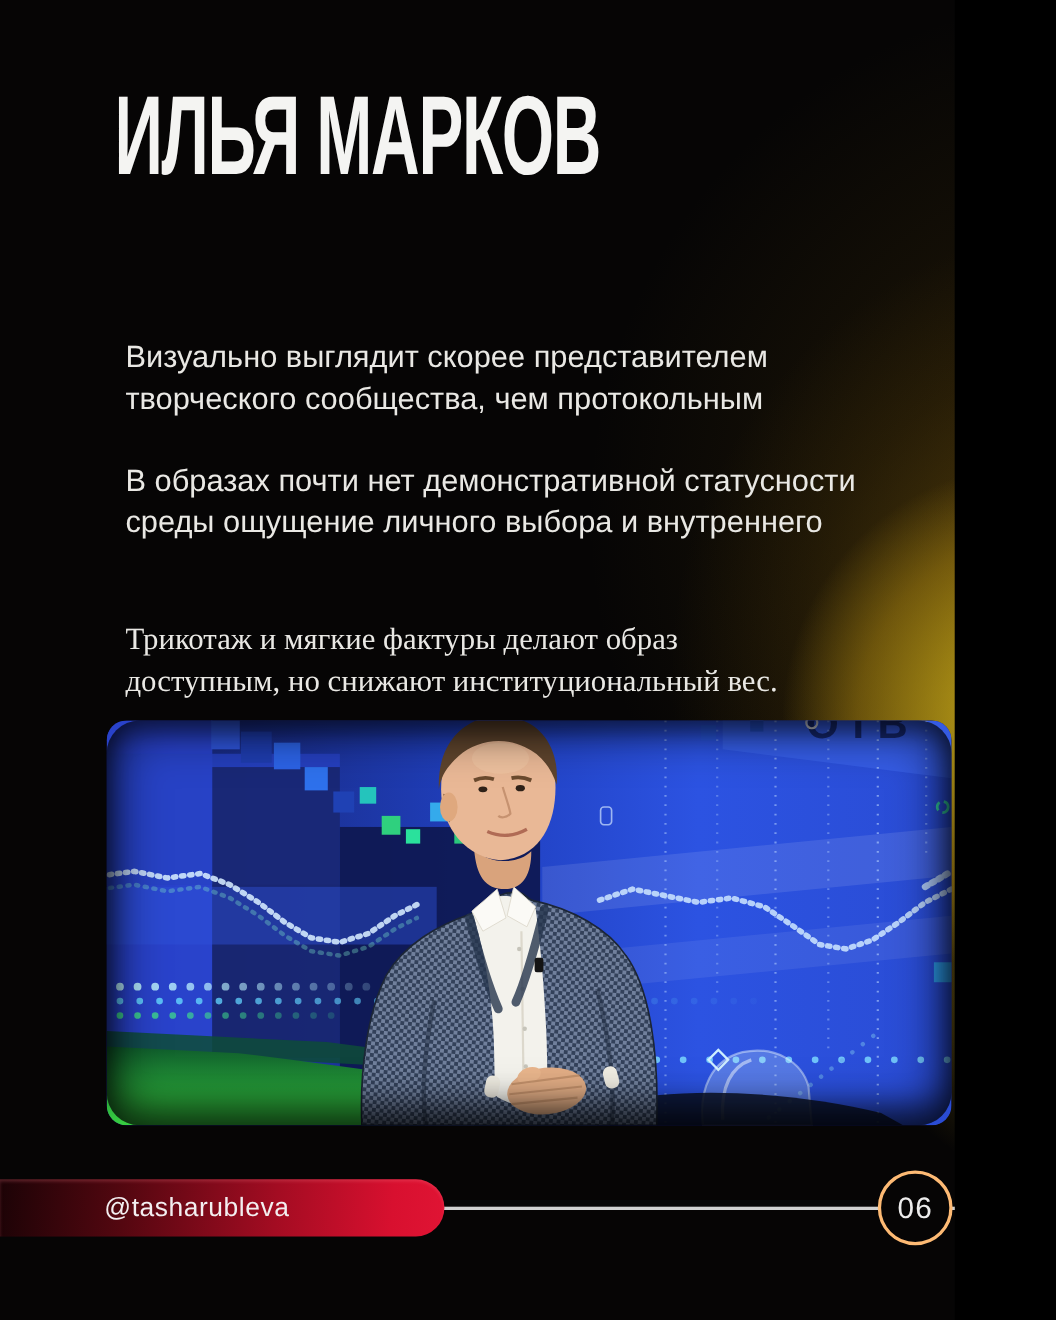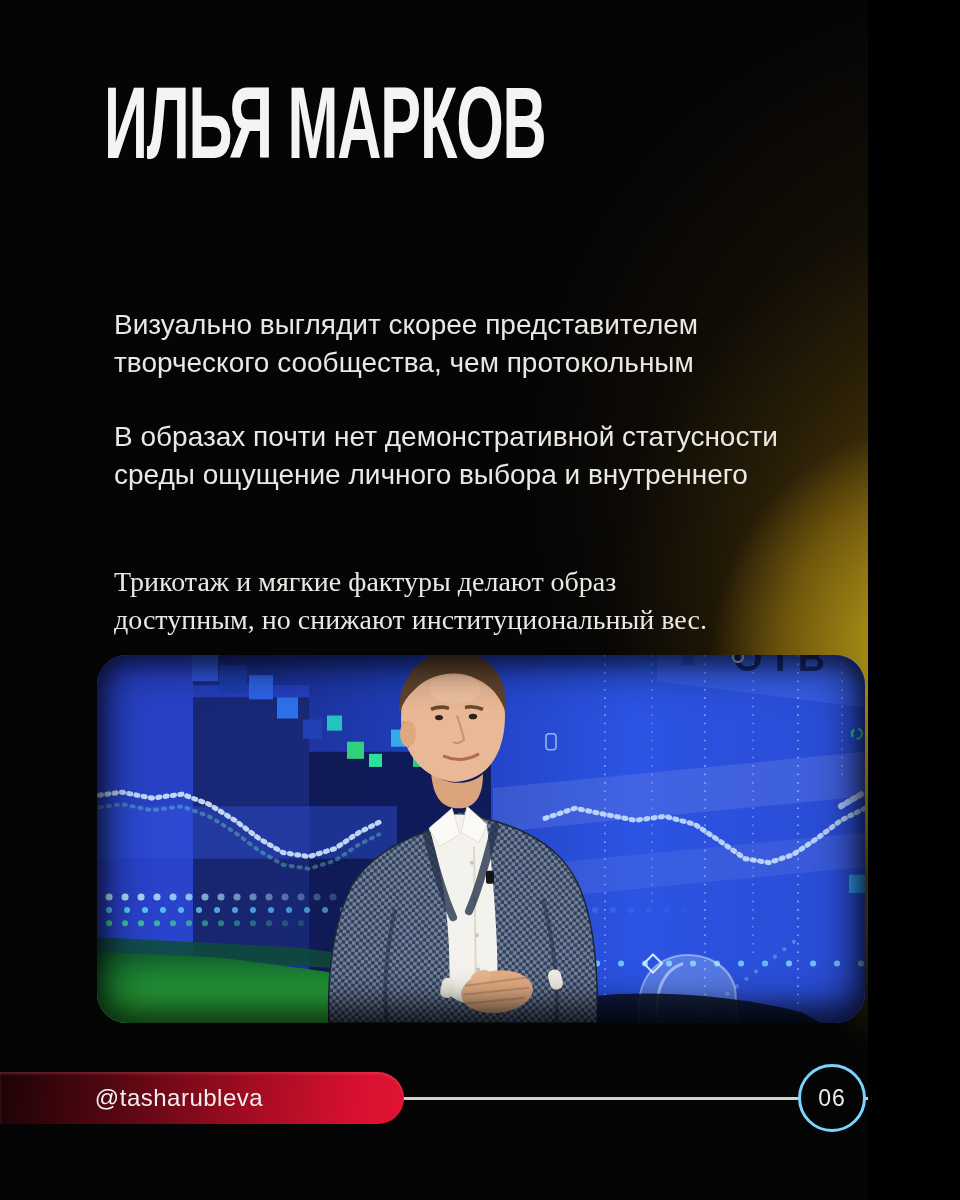--- a/index.html
+++ b/index.html
@@ -13,37 +13,37 @@
       radial-gradient(circle 680px at 1010px 470px, rgba(112,82,12,.30), rgba(0,0,0,0) 70%);}
   .title{position:absolute;left:104px;top:72px;margin:0;line-height:1;white-space:nowrap;}
   .title span{display:inline-block;transform:scaleX(.60);transform-origin:left top;
       font-size:102px;font-weight:800;letter-spacing:-2px;color:#f4f4f2;}
   .subtitle{position:absolute;left:114px;top:190px;font-size:26px;font-weight:700;
       color:#f0efec;letter-spacing:.2px;}
   .para{position:absolute;left:114px;width:760px;font-size:28px;line-height:38px;
       color:#e9e8e4;font-weight:400;}
   .p1{top:262px;margin-top:44px;} .p2{top:418px;} .p3{top:563px;font-family:Liberation Serif, serif;}
   .photo{position:absolute;left:97px;top:655px;width:768px;height:368px;margin:0;
-      border-radius:30px;overflow:hidden;background:#17226a;}
+      border-radius:18px;overflow:hidden;background:#17226a;}
   .photo svg{display:block;width:100%;height:100%;}
   .photo .vignette{position:absolute;inset:0;border-radius:30px;pointer-events:none;
       box-shadow:inset 0 0 42px 12px rgba(0,0,0,.55), inset 0 -16px 26px rgba(0,0,0,.5),
                  inset 0 10px 18px rgba(0,0,0,.35);}
   .footer-line{position:absolute;left:398px;top:1097px;width:562px;height:3px;
       background:#e2e2e2;opacity:.92;}
   .badge{position:absolute;left:0;top:1072px;width:404px;height:52px;
       border-radius:0 26px 26px 0;display:flex;align-items:center;justify-content:center;
       padding-right:46px;box-sizing:border-box;
       background:linear-gradient(95deg,#1c0306 0%,#540710 28%,#a30c22 62%,#d8102f 88%,#e01434 100%);
       box-shadow:inset 0 2px 3px rgba(255,120,140,.25);}
   .badge span{font-size:24px;color:#f3eef0;letter-spacing:.5px;}
   .page-circle{position:absolute;left:798px;top:1064px;width:68px;height:68px;
-      box-sizing:border-box;border:3px solid #7dd3fc;border-radius:50%;background:#060505;
+      box-sizing:border-box;border:3px solid #fdba74;border-radius:50%;background:#060505;
       display:flex;align-items:center;justify-content:center;
-      font-size:23px;color:#ececec;letter-spacing:1px;}
+      font-size:27px;color:#ececec;letter-spacing:1px;}
 </style>
 </head>
 <body>
 
 <div class="card">
   <div class="glow"></div>
 
   <h1 class="title">
     <span>ИЛЬЯ МАРКОВ</span>
   </h1>

